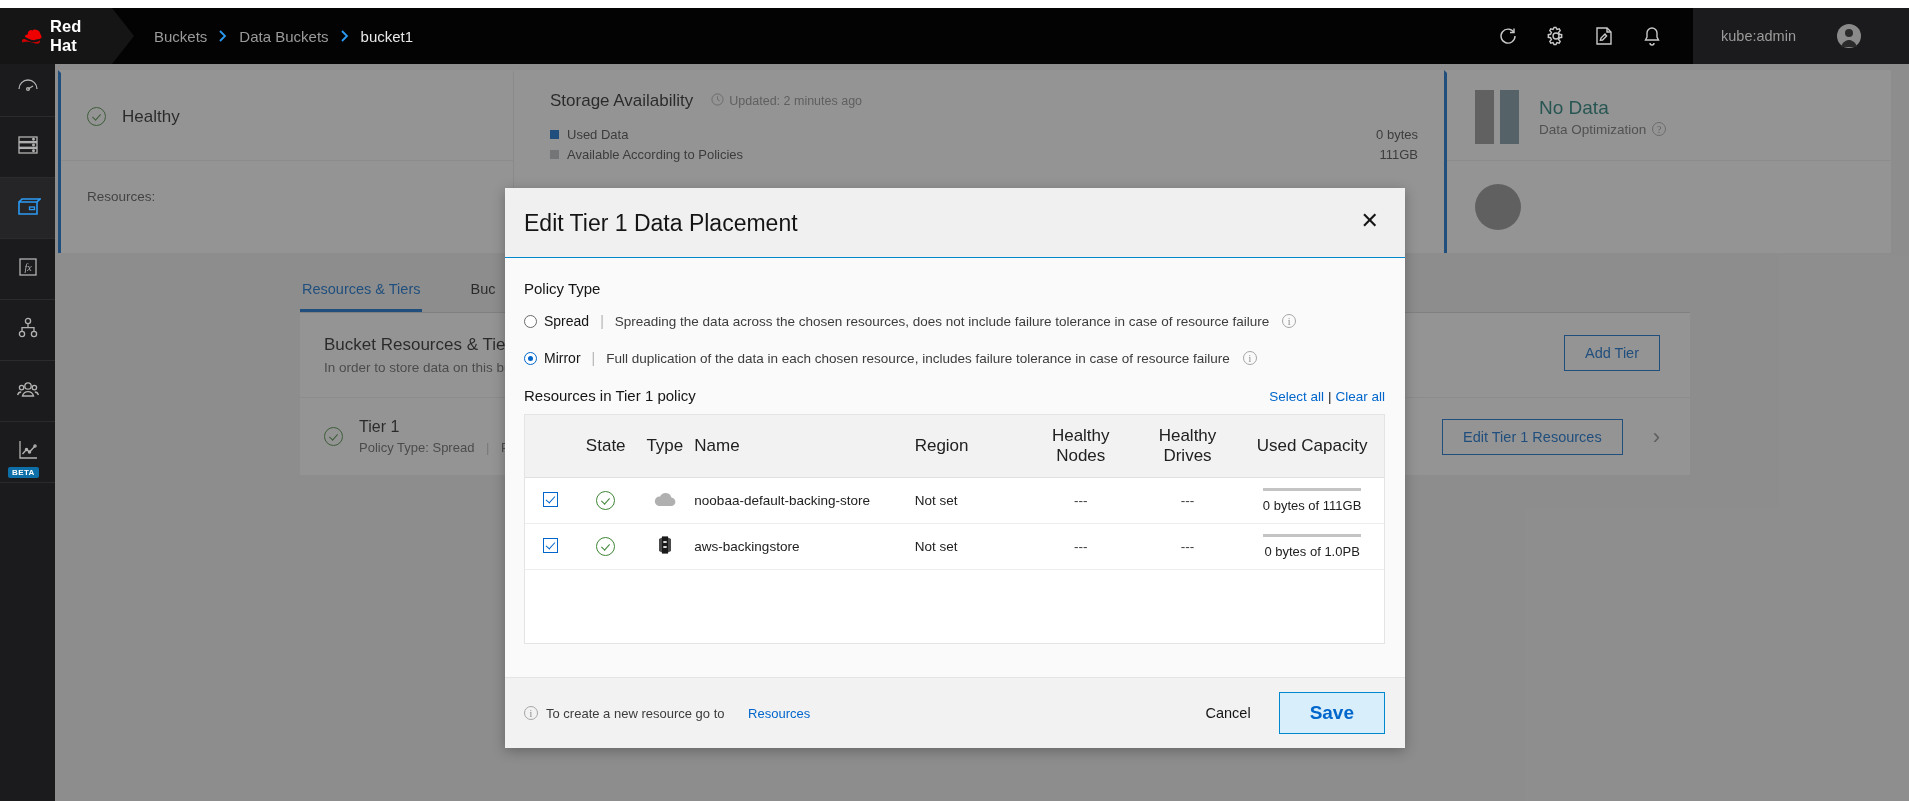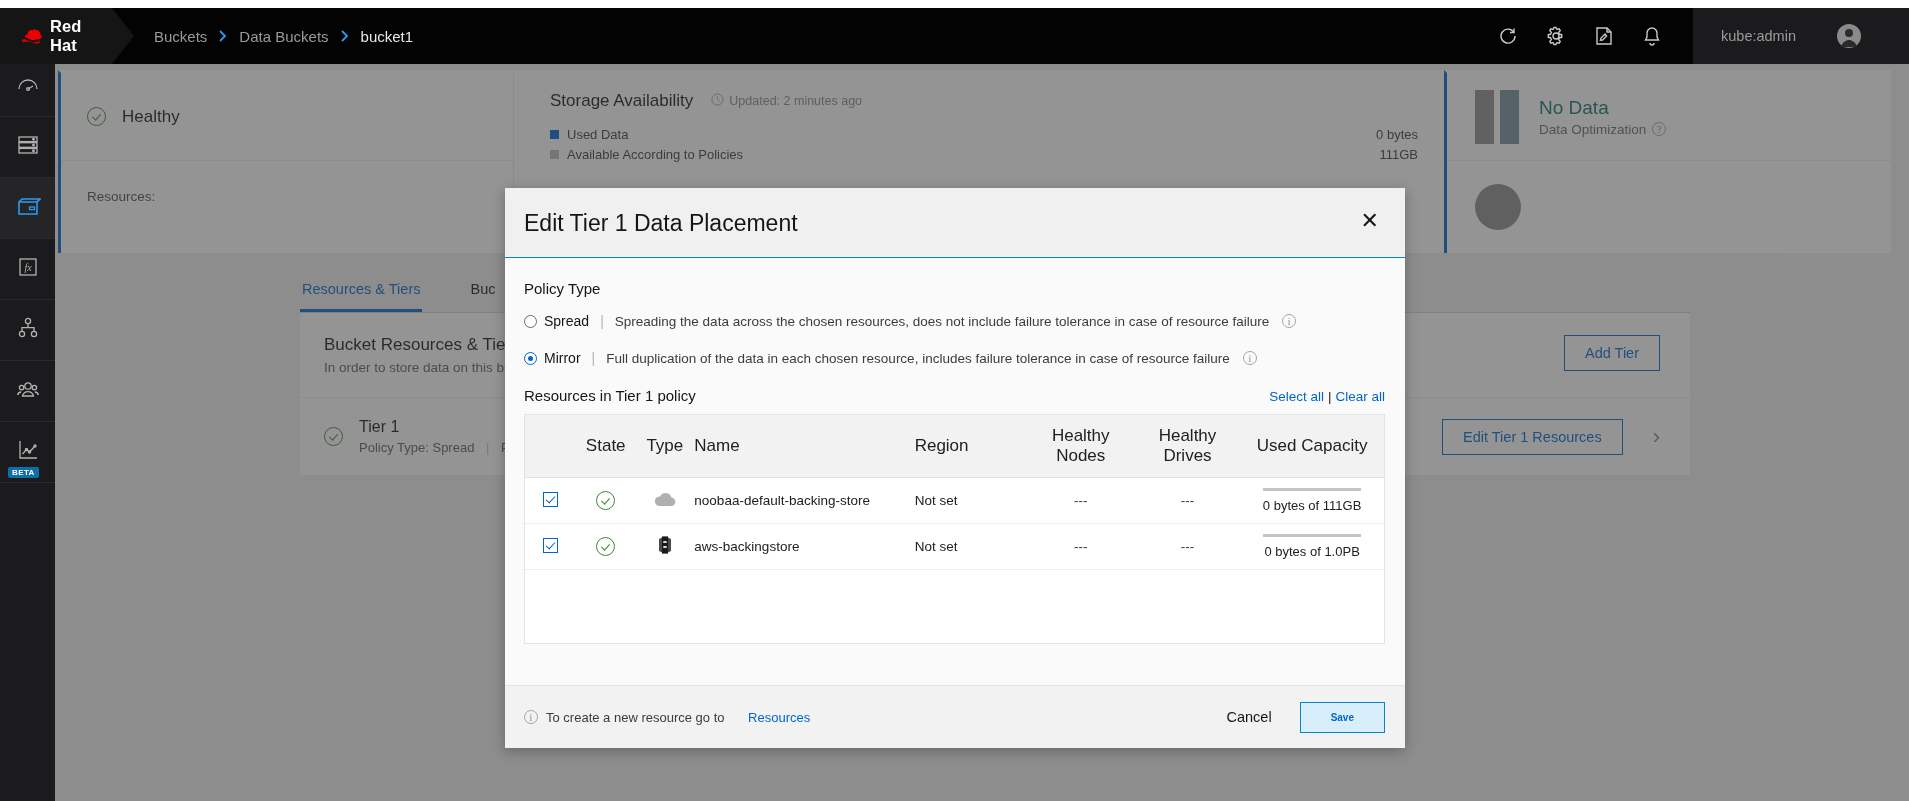--- a/index.html
+++ b/index.html
@@ -201,21 +201,21 @@
   .modal-footer {
     background: #f2f2f2; border-top: 1px solid #e4e4e4;
     padding: 14px 20px 14px 19px; display: flex; align-items: center;
   }
   .foot-note { font-size: 13px; color: #3c3c3c; display: flex; align-items: center; gap: 8px; }
   .foot-note a { color: #06c; text-decoration: none; margin-left: 20px; }
   .foot-btns { margin-left: auto; display: flex; align-items: center; gap: 10px; }
   .btn-link { background: none; border: none; font-size: 14.5px; color: #151515;
               padding: 9px 18px; cursor: pointer; font-family: inherit; }
   .btn-save { background: #d9eefb; border: 1px solid #0088ce; color: #06c;
-              font-size: 10px; padding: 9px 30px; cursor: pointer; font-family: inherit;
+              font-size: 19px; padding: 9px 30px; cursor: pointer; font-family: inherit;
               font-weight: bold; }
 </style>
 </head>
 <body>
 
 <div id="root">
 
   <div class="masthead">
     <div class="brand-block">
       <div class="rh-logo">

